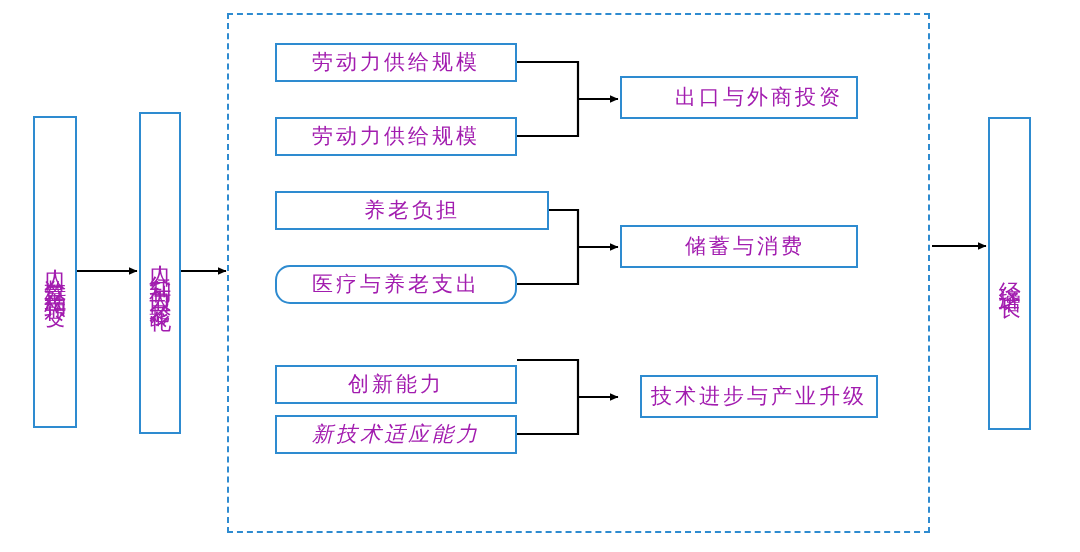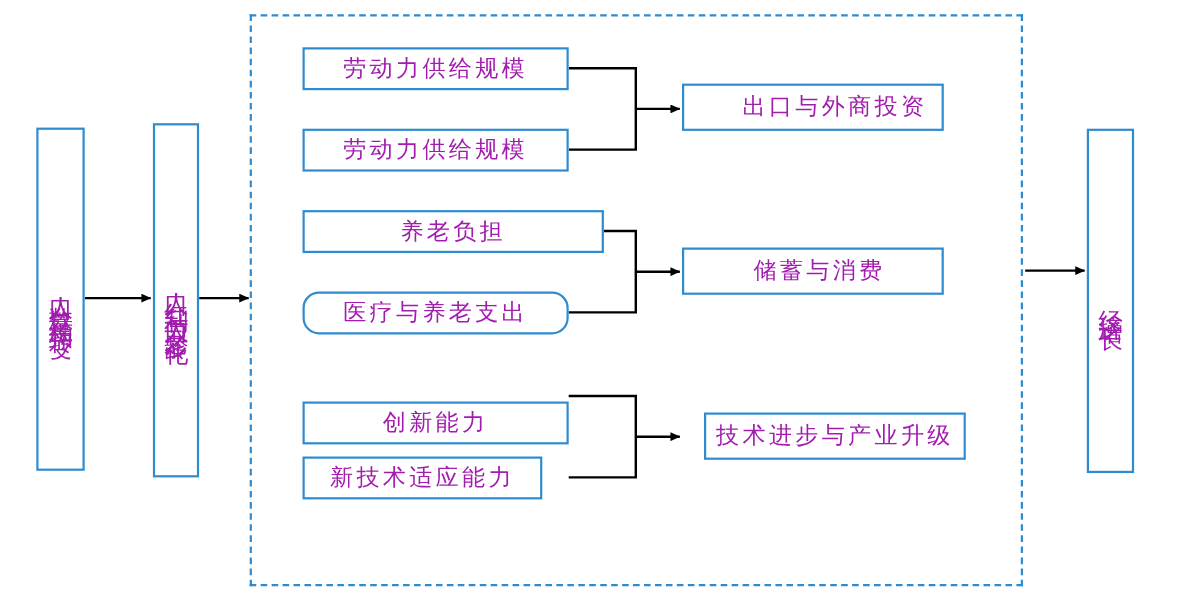--- a/index.html
+++ b/index.html
@@ -124,21 +124,21 @@
   </div>
 
   <div class="node horizontal" style="left:620px; top:225px; width:238px; height:43px;padding-left:12px;">
     <span class="label">储蓄与消费</span>
   </div>
 
   <div class="node horizontal" style="left:275px; top:341px; width:242px; height:39px;margin-top:24px;">
     <span class="label">创新能力</span>
   </div>
 
-  <div class="node horizontal" style="left:275px; top:415px; width:218px; height:39px;">
+  <div class="node horizontal" style="left:275px; top:415px; width:242px; height:39px;font-style:italic;">
     <span class="label">新技术适应能力</span>
   </div>
 
   <div class="node horizontal" style="left:620px; top:375px; width:238px; height:43px;margin-left:20px;">
     <span class="label">技术进步与产业升级</span>
   </div>
 
   <div class="node vertical tall" style="left:988px; top:117px; width:43px; height:313px;">
     <span class="label">经济增长</span>
   </div>

